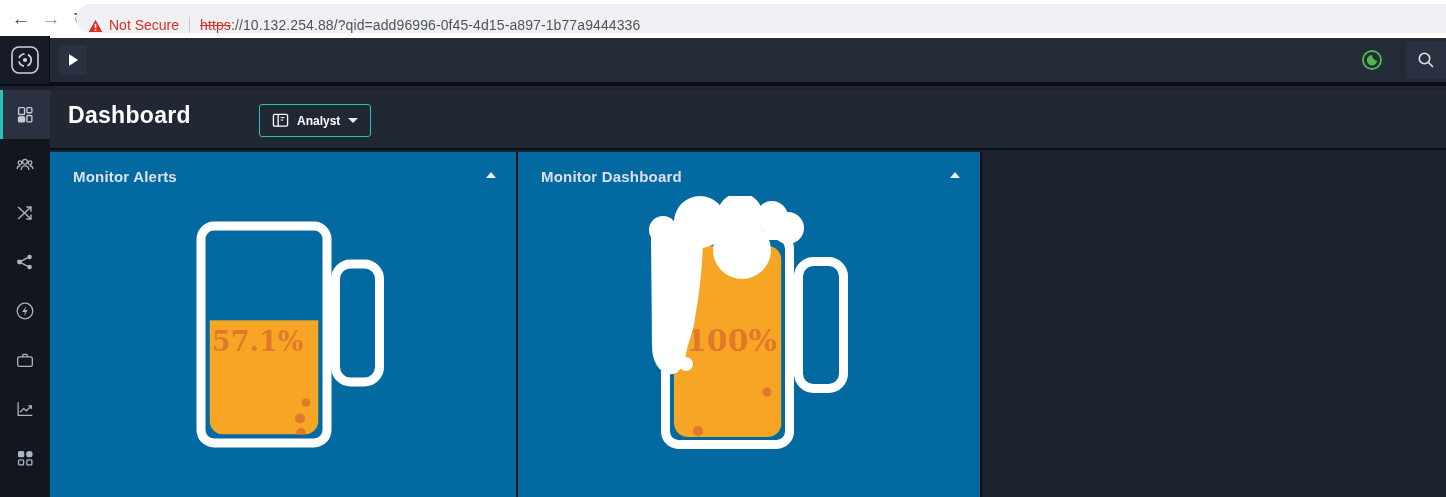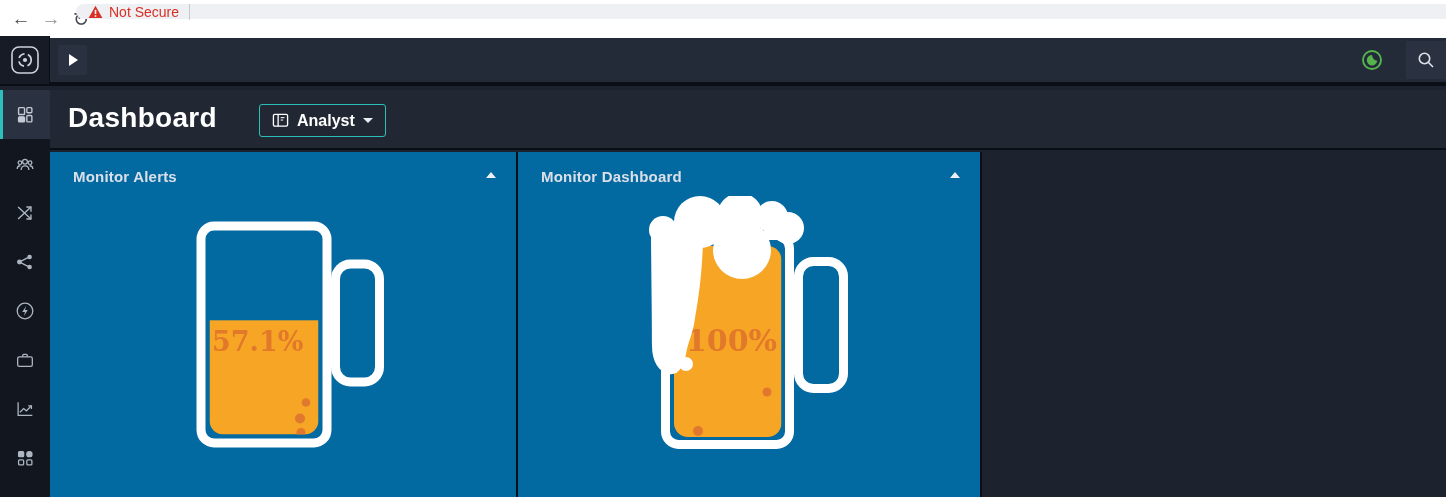--- a/index.html
+++ b/index.html
@@ -6,23 +6,23 @@
   html,body { width:1446px; height:497px; overflow:hidden; background:#1c232e;
               font-family:"Liberation Sans", sans-serif; }
   .screen { position:relative; width:1446px; height:497px; }
 
   
   .browser-bar { position:absolute; left:0; top:0; width:1446px; height:38px;
                  background:#ffffff; display:flex; align-items:center; }
   .nav-ico { font-size:19px; color:#44484c; width:30px; text-align:center; cursor:pointer; }
   .nav-ico.back { margin-left:6px; }
   .nav-ico.fwd { color:#8b9095; }
-  .url-pill { position:absolute; left:76px; top:4px; right:0; height:15px;
+  .url-pill { position:absolute; left:76px; top:4px; right:0; height:29px;
               background:#eef0f3; border-radius:15px 0 0 15px; display:flex;
-              align-items:center; padding-left:10px; }
+              align-items:flex-end; padding-left:10px; }
   .warn-ico { margin:0 6px 0 2px; display:flex; }
   .not-secure { color:#d93025; font-size:14px; margin-right:10px; }
   .pill-div { width:1px; height:16px; background:#c6c9cc; margin-right:10px; }
   .url-text { font-size:14px; color:#50555a; letter-spacing:.1px; }
   .url-scheme { color:#d93025; text-decoration:line-through; }
 
   
   .topbar { position:absolute; left:0; top:38px; width:1446px; height:48px;
             background:#232b38; border-bottom:4px solid #0b0e14;
             display:flex; align-items:center; }
@@ -44,26 +44,26 @@
              background:#12161f; }
   .side-item { width:50px; height:49px; display:flex; align-items:center;
                justify-content:center; cursor:pointer; position:relative; }
   .side-item.active { background:#2a3140; }
   .side-item.active::before { content:""; position:absolute; left:0; top:0;
                width:3px; height:49px; background:#2bc1ba; }
 
   
   .header-row { position:absolute; left:50px; top:90px; width:1396px; height:60px;
                 background:#212834; border-bottom:2px solid #0b0e14; }
-  .page-title { position:absolute; left:18px; top:12px; font-size:28px;
+  .page-title { position:absolute; left:18px; top:12px; font-size:23px;
                 font-weight:700; color:#ffffff; letter-spacing:.3px; }
   .role-btn { position:absolute; left:209px; top:14px; height:33px;
               background:transparent; border:1px solid #2bc1ba; border-radius:3px;
               display:flex; align-items:center; padding:0 12px; gap:8px; cursor:pointer; }
-  .role-label { color:#ffffff; font-size:16px; font-weight:700; }
+  .role-label { color:#ffffff; font-size:12px; font-weight:700; }
   .caret-down { width:0; height:0; border-left:5px solid transparent;
                 border-right:5px solid transparent; border-top:5px solid #e9ecf0; }
 
   
   .main { position:absolute; left:50px; top:152px; width:1396px; height:345px;
           display:flex; }
   .panel { position:relative; background:#0369a1; height:345px; }
   .panel-1 { width:466px; }
   .panel-2 { width:462px; }
   .v-div { width:2px; height:345px; background:#0b0e14; }
@@ -91,20 +91,21 @@
     <div class="url-pill">
       <span class="warn-ico">
         <svg width="15" height="14" viewBox="0 0 15 14">
           <path d="M7.5,0.8 L14.4,13 H0.6 Z" fill="#d93025"></path>
           <rect x="6.7" y="4.8" width="1.6" height="4.2" fill="#ffffff"></rect>
           <rect x="6.7" y="10.2" width="1.6" height="1.6" fill="#ffffff"></rect>
         </svg>
       </span>
       <span class="not-secure">Not Secure</span>
       <span class="pill-div"></span>
+      <span class="url-text"><span class="url-scheme">https</span><span>://10.132.254.88/?qid=add96996-0f45-4d15-a897-1b77a9444336</span></span>
     </div>
   </div>
 
   <div class="topbar">
     <div class="logo-cell">
       <svg width="30" height="30" viewBox="0 0 30 30">
         <rect x="2" y="2" width="26" height="26" rx="7" fill="none" stroke="#ccd2da" stroke-width="1.6"></rect>
         <circle cx="15" cy="15" r="6.2" fill="none" stroke="#ccd2da" stroke-width="1.7" stroke-dasharray="7 3.5"></circle>
         <circle cx="15" cy="15" r="2.1" fill="#ccd2da"></circle>
       </svg>

